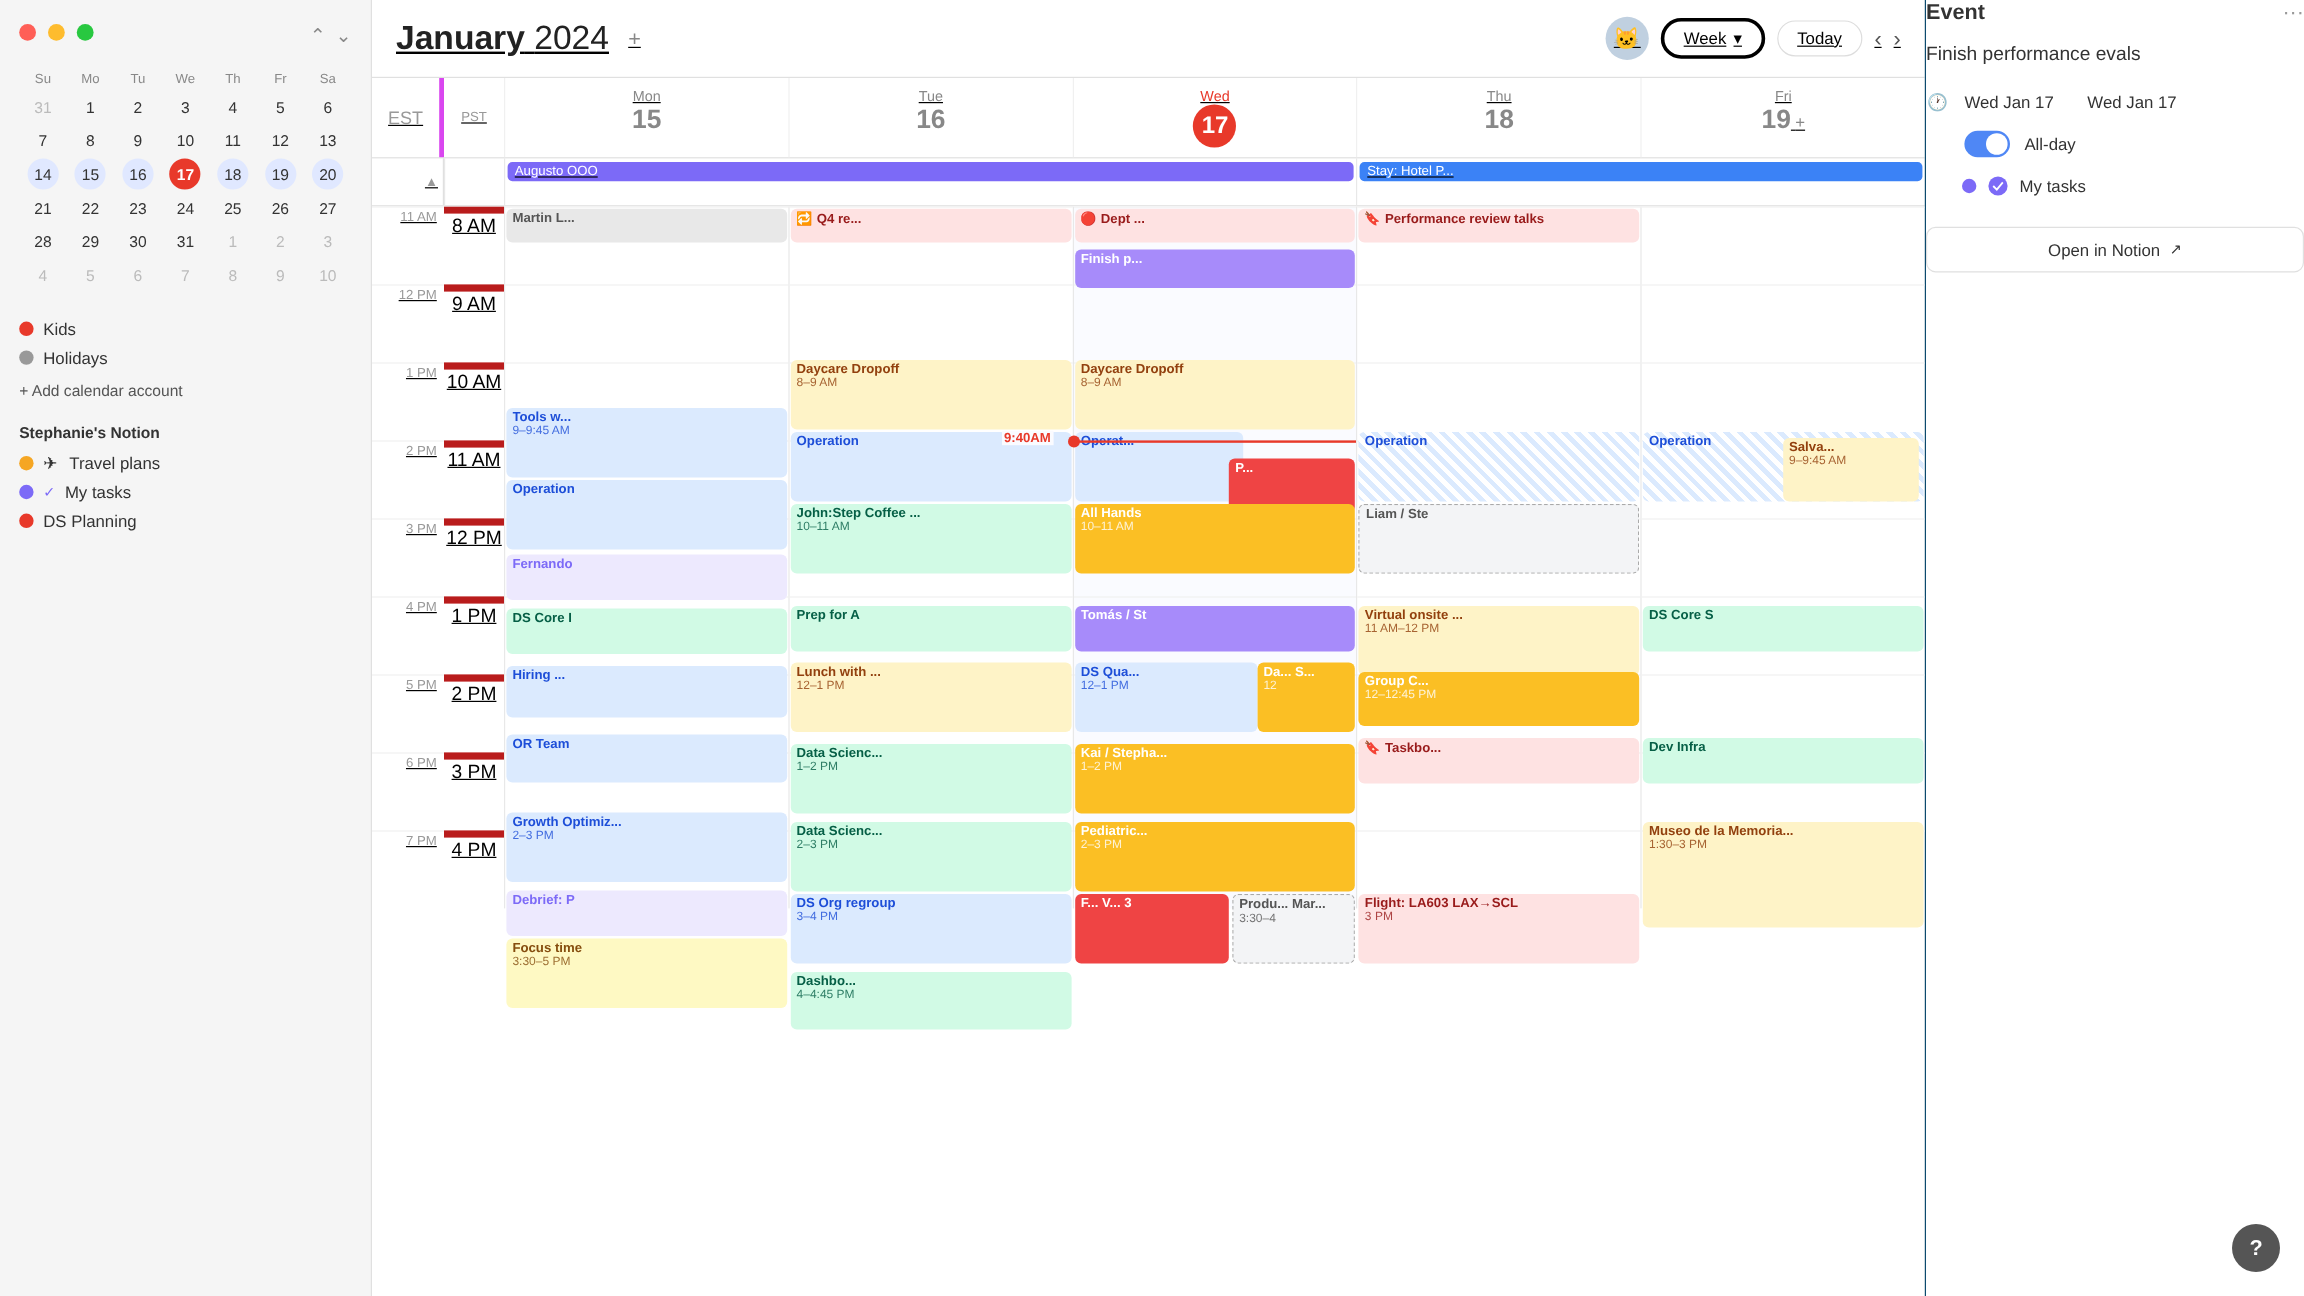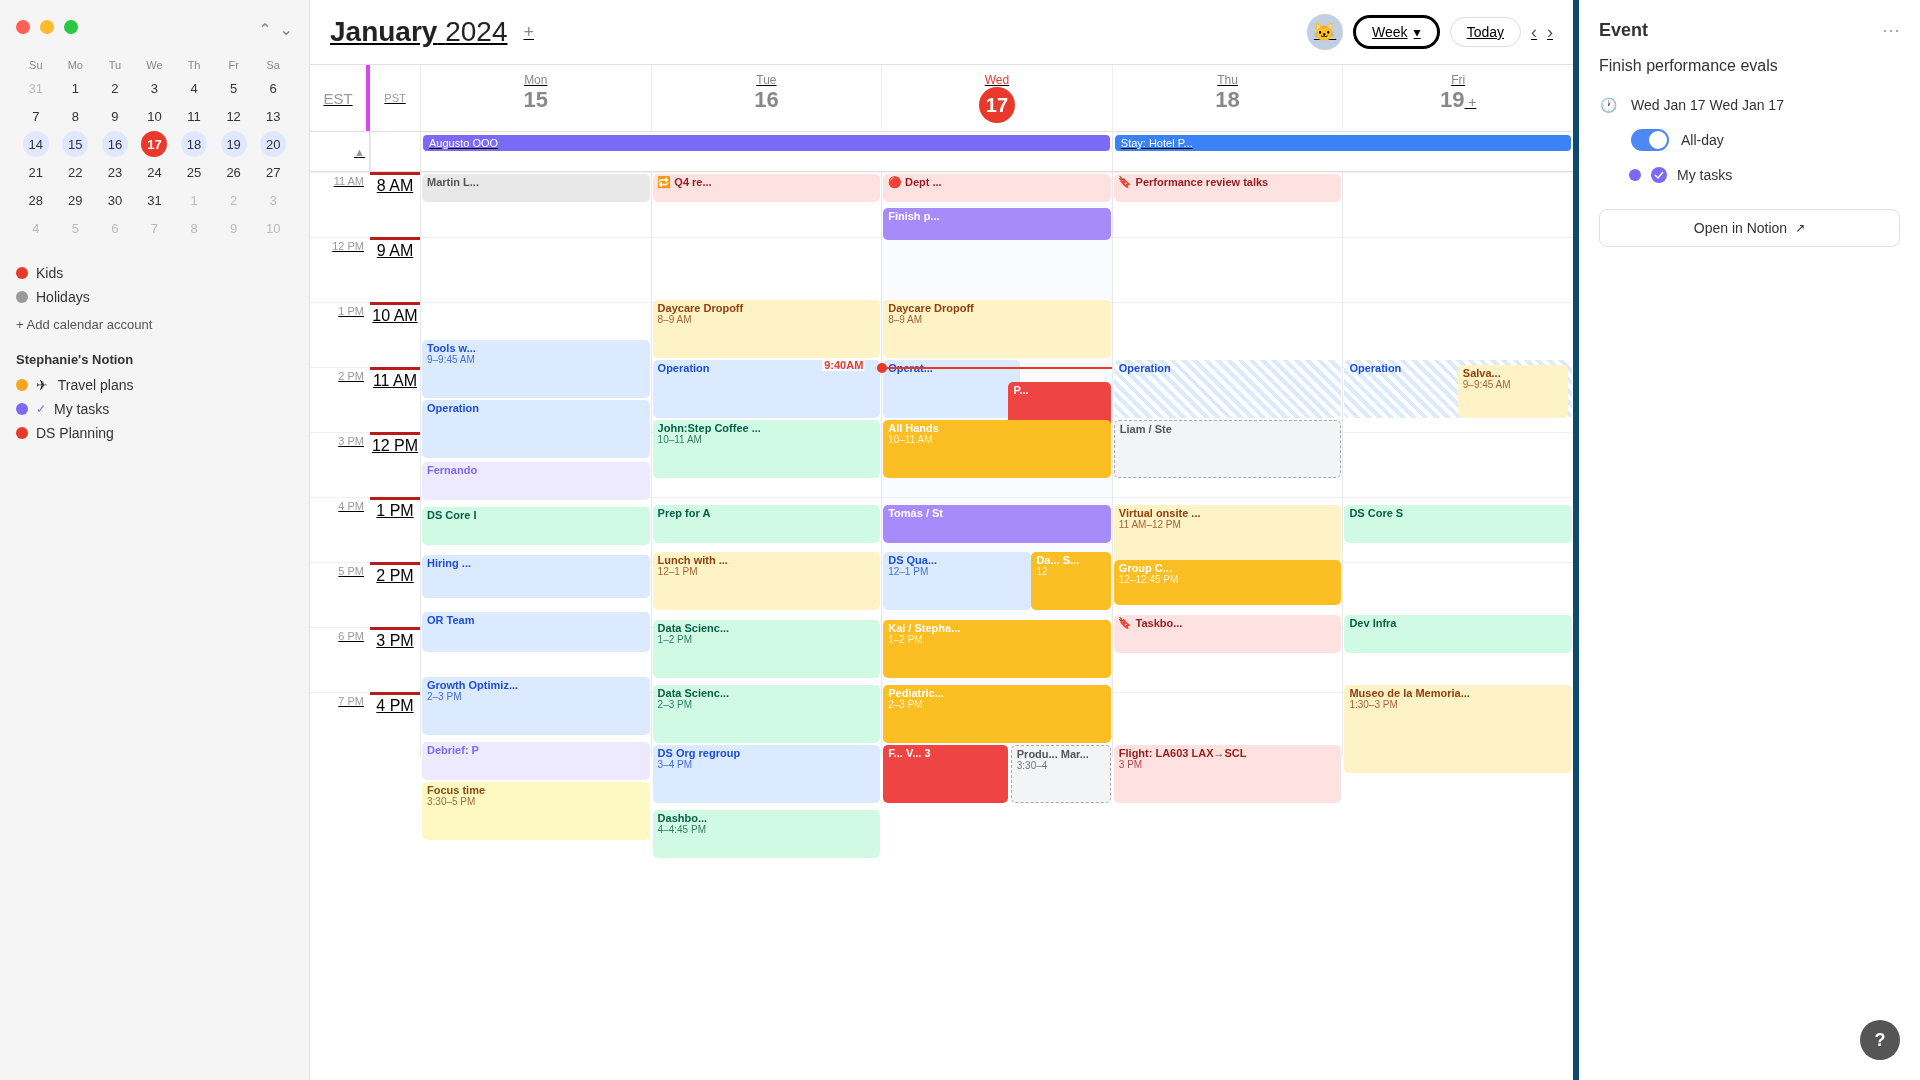--- a/index.html
+++ b/index.html
@@ -44,45 +44,45 @@
     .today-btn { background: #fff; border: 1px solid #ddd; border-radius: 20px; padding: 6px 16px; font-size: 14px; cursor: pointer; font-weight: 500; }
     .nav-arrow { background: none; border: none; font-size: 18px; cursor: pointer; color: #555; }
     .cal-col-headers { display: grid; grid-template-columns: 60px 50px repeat(5, 1fr); border-bottom: 1px solid #e0e0e0; padding: 0; }
     .col-header { text-align: center; padding: 8px 4px; font-size: 13px; color: #888; border-left: 1px solid #f0f0f0; }
     .col-header.today-col { color: #e8392a; }
     .col-header .day-num { font-size: 22px; font-weight: 600; display: inline-block; }
     .col-header .day-num.today-num { background: #e8392a; color: #fff; border-radius: 50%; width: 36px; height: 36px; display: inline-flex; align-items: center; justify-content: center; font-size: 20px; }
     .col-header .day-name { font-size: 12px; color: #888; }
     .today-col .day-name { color: #e8392a; }
     .time-slot { height: 65px; display: flex; align-items: flex-start; justify-content: flex-end; padding-right: 6px; padding-top: 2px; font-size: 11px; color: #999; border-top: 1px solid #f0f0f0; }
-    .tz-slot { height: 65px; display: flex; align-items: flex-start; justify-content: center; padding-top: 2px; border-top: 3px solid #b91c1c; }
+    .tz-slot { height: 65px; display: flex; align-items: flex-start; justify-content: center; padding-top: 2px; border-top: 6px solid #b91c1c; }
 
     .day-col { position: relative; border-left: 1px solid #e8e8e8; }
     .day-col.today-day { background: #fafbff; }
     .hour-line { height: 65px; border-top: 1px solid #f0f0f0; }
 
     
     .all-day-row { display: grid; grid-template-columns: 60px 50px repeat(5, 1fr); min-height: 40px; border-bottom: 1px solid #e0e0e0; }
     .all-day-label { font-size: 11px; color: #999; display: flex; align-items: center; justify-content: flex-end; padding-right: 6px; }
     .all-day-event { background: #a78bfa; color: #fff; border-radius: 4px; font-size: 11px; padding: 2px 6px; margin-bottom: 2px; white-space: nowrap; overflow: hidden; text-overflow: ellipsis; }
     .all-day-event.blue { background: #3b82f6; }
     .event { position: absolute; border-radius: 5px; padding: 2px 5px; font-size: 11px; overflow: hidden; cursor: pointer; left: 1px; right: 1px; }
     .event-title { font-weight: 600; white-space: nowrap; overflow: hidden; text-overflow: ellipsis; }
     .event-time { font-size: 10px; opacity: 0.8; }
 
     
-    .right-panel { width: 347px; background: #fff; border-left: 6px solid #0c4a6e; padding: 20px; flex-shrink: 0; }
+    .right-panel { width: 316px; background: #fff; border-left: 1px solid #0c4a6e; flex-shrink: 0; }
     .event-panel-header { display: flex; align-items: center; justify-content: space-between; margin-bottom: 16px; }
     .event-panel-title { font-size: 18px; font-weight: 600; color: #333; }
     .more-icon { color: #999; font-size: 18px; cursor: pointer; }
     .event-name { font-size: 16px; font-weight: 500; color: #333; margin-bottom: 20px; }
     .event-detail-row { display: flex; align-items: center; gap: 12px; margin-bottom: 14px; }
     .detail-icon { width: 20px; height: 20px; color: #888; font-size: 14px; display: flex; align-items: center; justify-content: center; }
     .detail-dates { display: flex; flex-direction: column; gap: 4px; }
-    .detail-date-row { display: flex; align-items: center; gap: 4px; font-size: 14px; color: #333; }
+    .detail-date-row { display: flex; align-items: center; gap: 28px; font-size: 14px; color: #333; }
     .toggle-row { display: flex; align-items: center; gap: 12px; }
     .toggle { width: 38px; height: 22px; background: #4f87f5; border-radius: 11px; position: relative; cursor: pointer; }
     .toggle-thumb { width: 18px; height: 18px; background: #fff; border-radius: 50%; position: absolute; top: 2px; right: 2px; }
     .toggle-label { font-size: 14px; color: #333; }
     .task-row { display: flex; align-items: center; gap: 10px; }
     .task-dot { width: 12px; height: 12px; border-radius: 50%; background: #7c6af7; }
     .task-check { width: 16px; height: 16px; border-radius: 50%; background: #7c6af7; display: flex; align-items: center; justify-content: center; }
     .task-check svg { width: 10px; height: 10px; fill: #fff; }
     .task-label { font-size: 14px; color: #333; }
     .open-notion-btn { width: 100%; margin-top: 24px; padding: 10px; border: 1px solid #e0e0e0; border-radius: 8px; background: #fff; font-size: 14px; color: #333; cursor: pointer; display: flex; align-items: center; justify-content: center; gap: 8px; }

